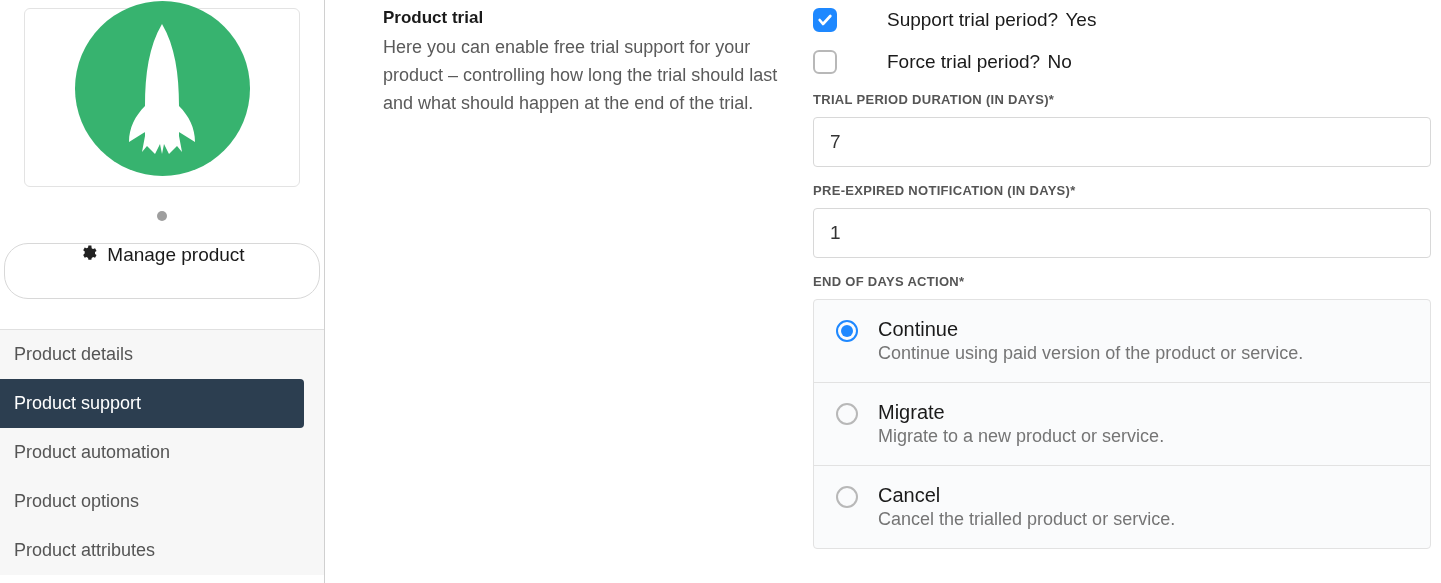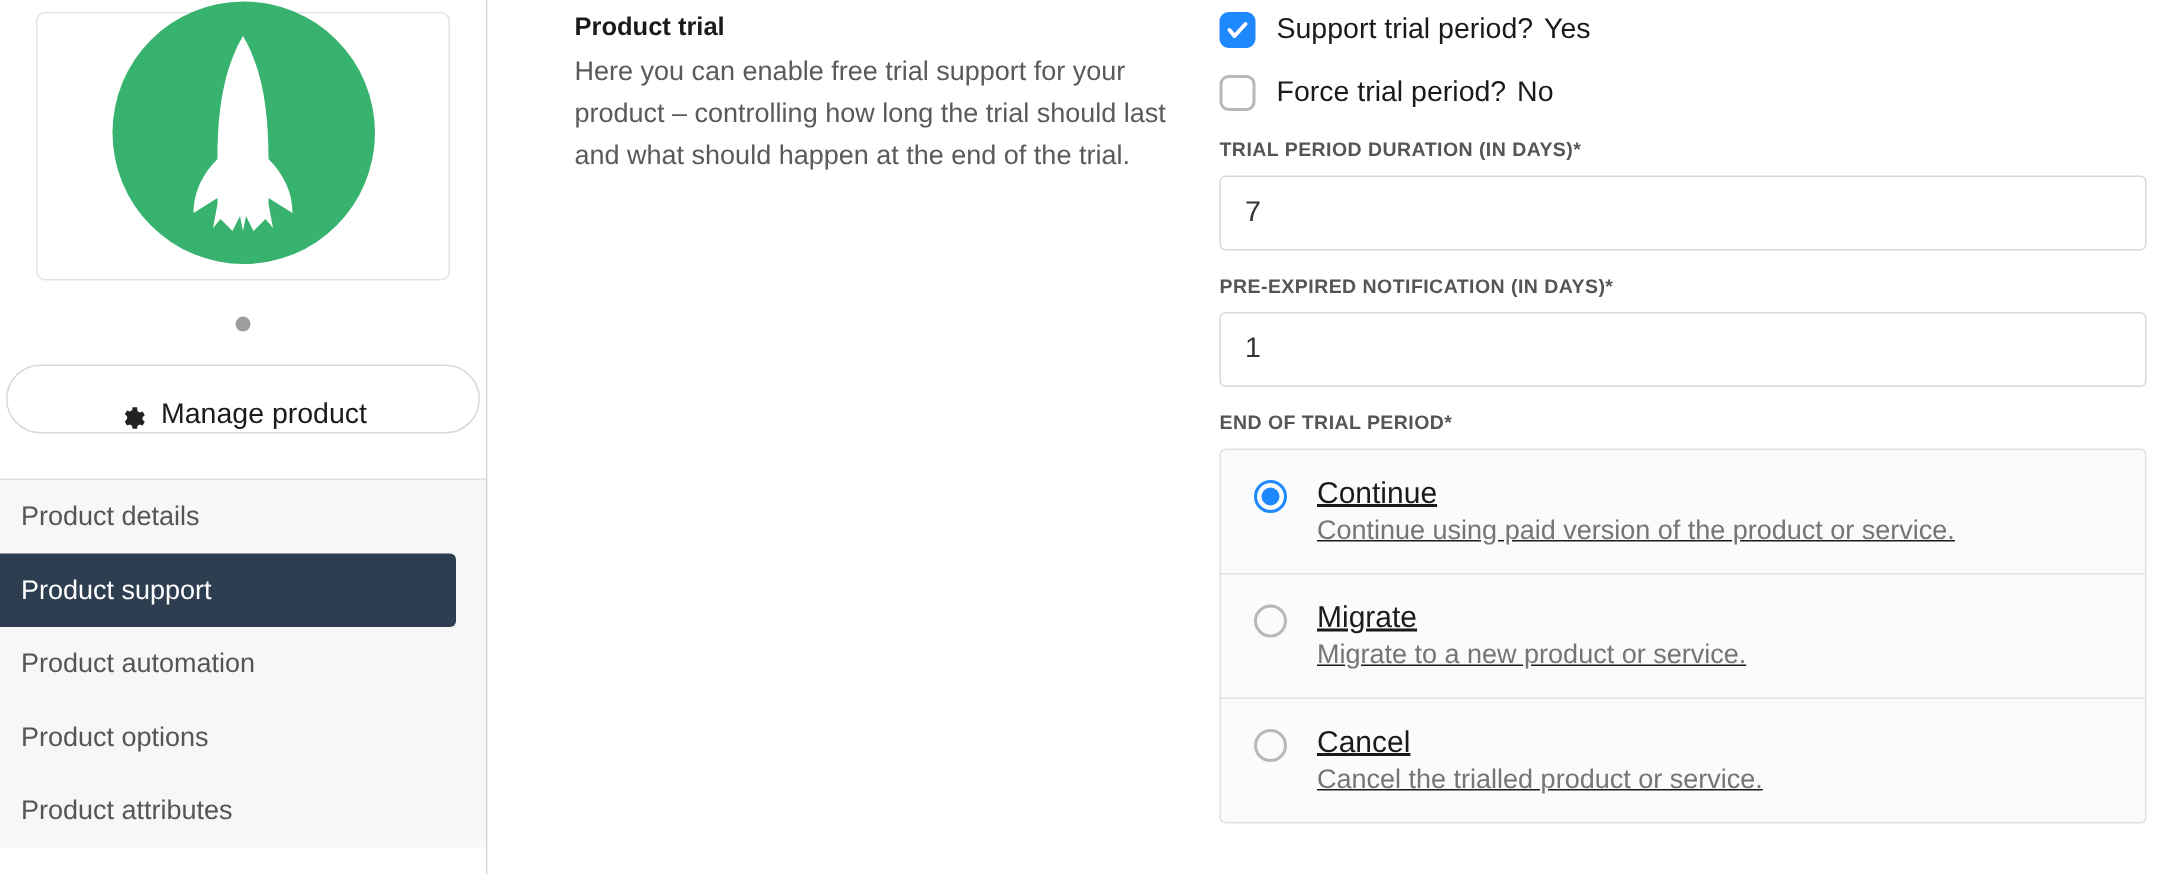--- a/index.html
+++ b/index.html
@@ -45,24 +45,24 @@
     width: 10px;
     height: 10px;
     border-radius: 50%;
     background: #9e9e9e;
     margin: 14px auto 22px auto;
   }
   .manage-btn {
     margin: 0 4px 30px 4px;
     border: 1px solid #d8d8d8;
     border-radius: 24px;
-    height: 46px;
-    background: #fff;
-    display: flex;
-    align-items: flex-end;
+    height: 56px;
+    background: #fff;
+    display: flex;
+    align-items: flex-start;
     justify-content: center;
     gap: 10px;
     font-size: 19px;
     color: #1a1a1a;
     cursor: pointer;
   }
   .nav {
     border-top: 1px solid #e0e0e0;
     background: #f7f7f7;
   }
@@ -120,20 +120,21 @@
     justify-content: center;
     cursor: pointer;
     flex-shrink: 0;
   }
   .chk.checked {
     background: #1e88ff;
     border-color: #1e88ff;
   }
   .chk-label {
     font-size: 19px;
+    margin-left: 36px;
   }
   .chk-val {
     font-weight: 500;
     margin-left: 2px;
   }
   .field-label {
     font-size: 13px;
     font-weight: 700;
     letter-spacing: 0.3px;
     color: #555;
@@ -153,21 +154,20 @@
     border-radius: 4px;
     margin-top: 10px;
     background: #fafbfc;
   }
   .radio-option {
     display: flex;
     gap: 20px;
     padding: 18px 22px 18px 22px;
     border-bottom: 1px solid #e2e2e2;
     cursor: pointer;
-    text-decoration: underline;
   }
   .radio-option:last-child { border-bottom: none; }
   .radio-dot {
     width: 22px;
     height: 22px;
     border-radius: 50%;
     border: 2px solid #b8b8b8;
     flex-shrink: 0;
     margin-top: 2px;
     position: relative;
@@ -249,21 +249,21 @@
         <span class="chk-val">No</span>
       </div>
     </div>
 
     <div class="field-label">TRIAL PERIOD DURATION (IN DAYS)*</div>
     <input class="text-input" type="text" value="7" style="">
 
     <div class="field-label">PRE-EXPIRED NOTIFICATION (IN DAYS)*</div>
     <input class="text-input" type="text" value="1" style="">
 
-    <div class="field-label">END OF TRIAL PERIOD*</div>
+    <div class="field-label">END OF DAYS ACTION*</div>
     <div class="radio-group">
 
       <div class="radio-option">
         <div class="radio-dot selected"></div>
         <div class="radio-text">
           <div class="r-title">Continue</div>
           <div class="r-desc">Continue using paid version of the product or service.</div>
         </div>
       </div>
 

